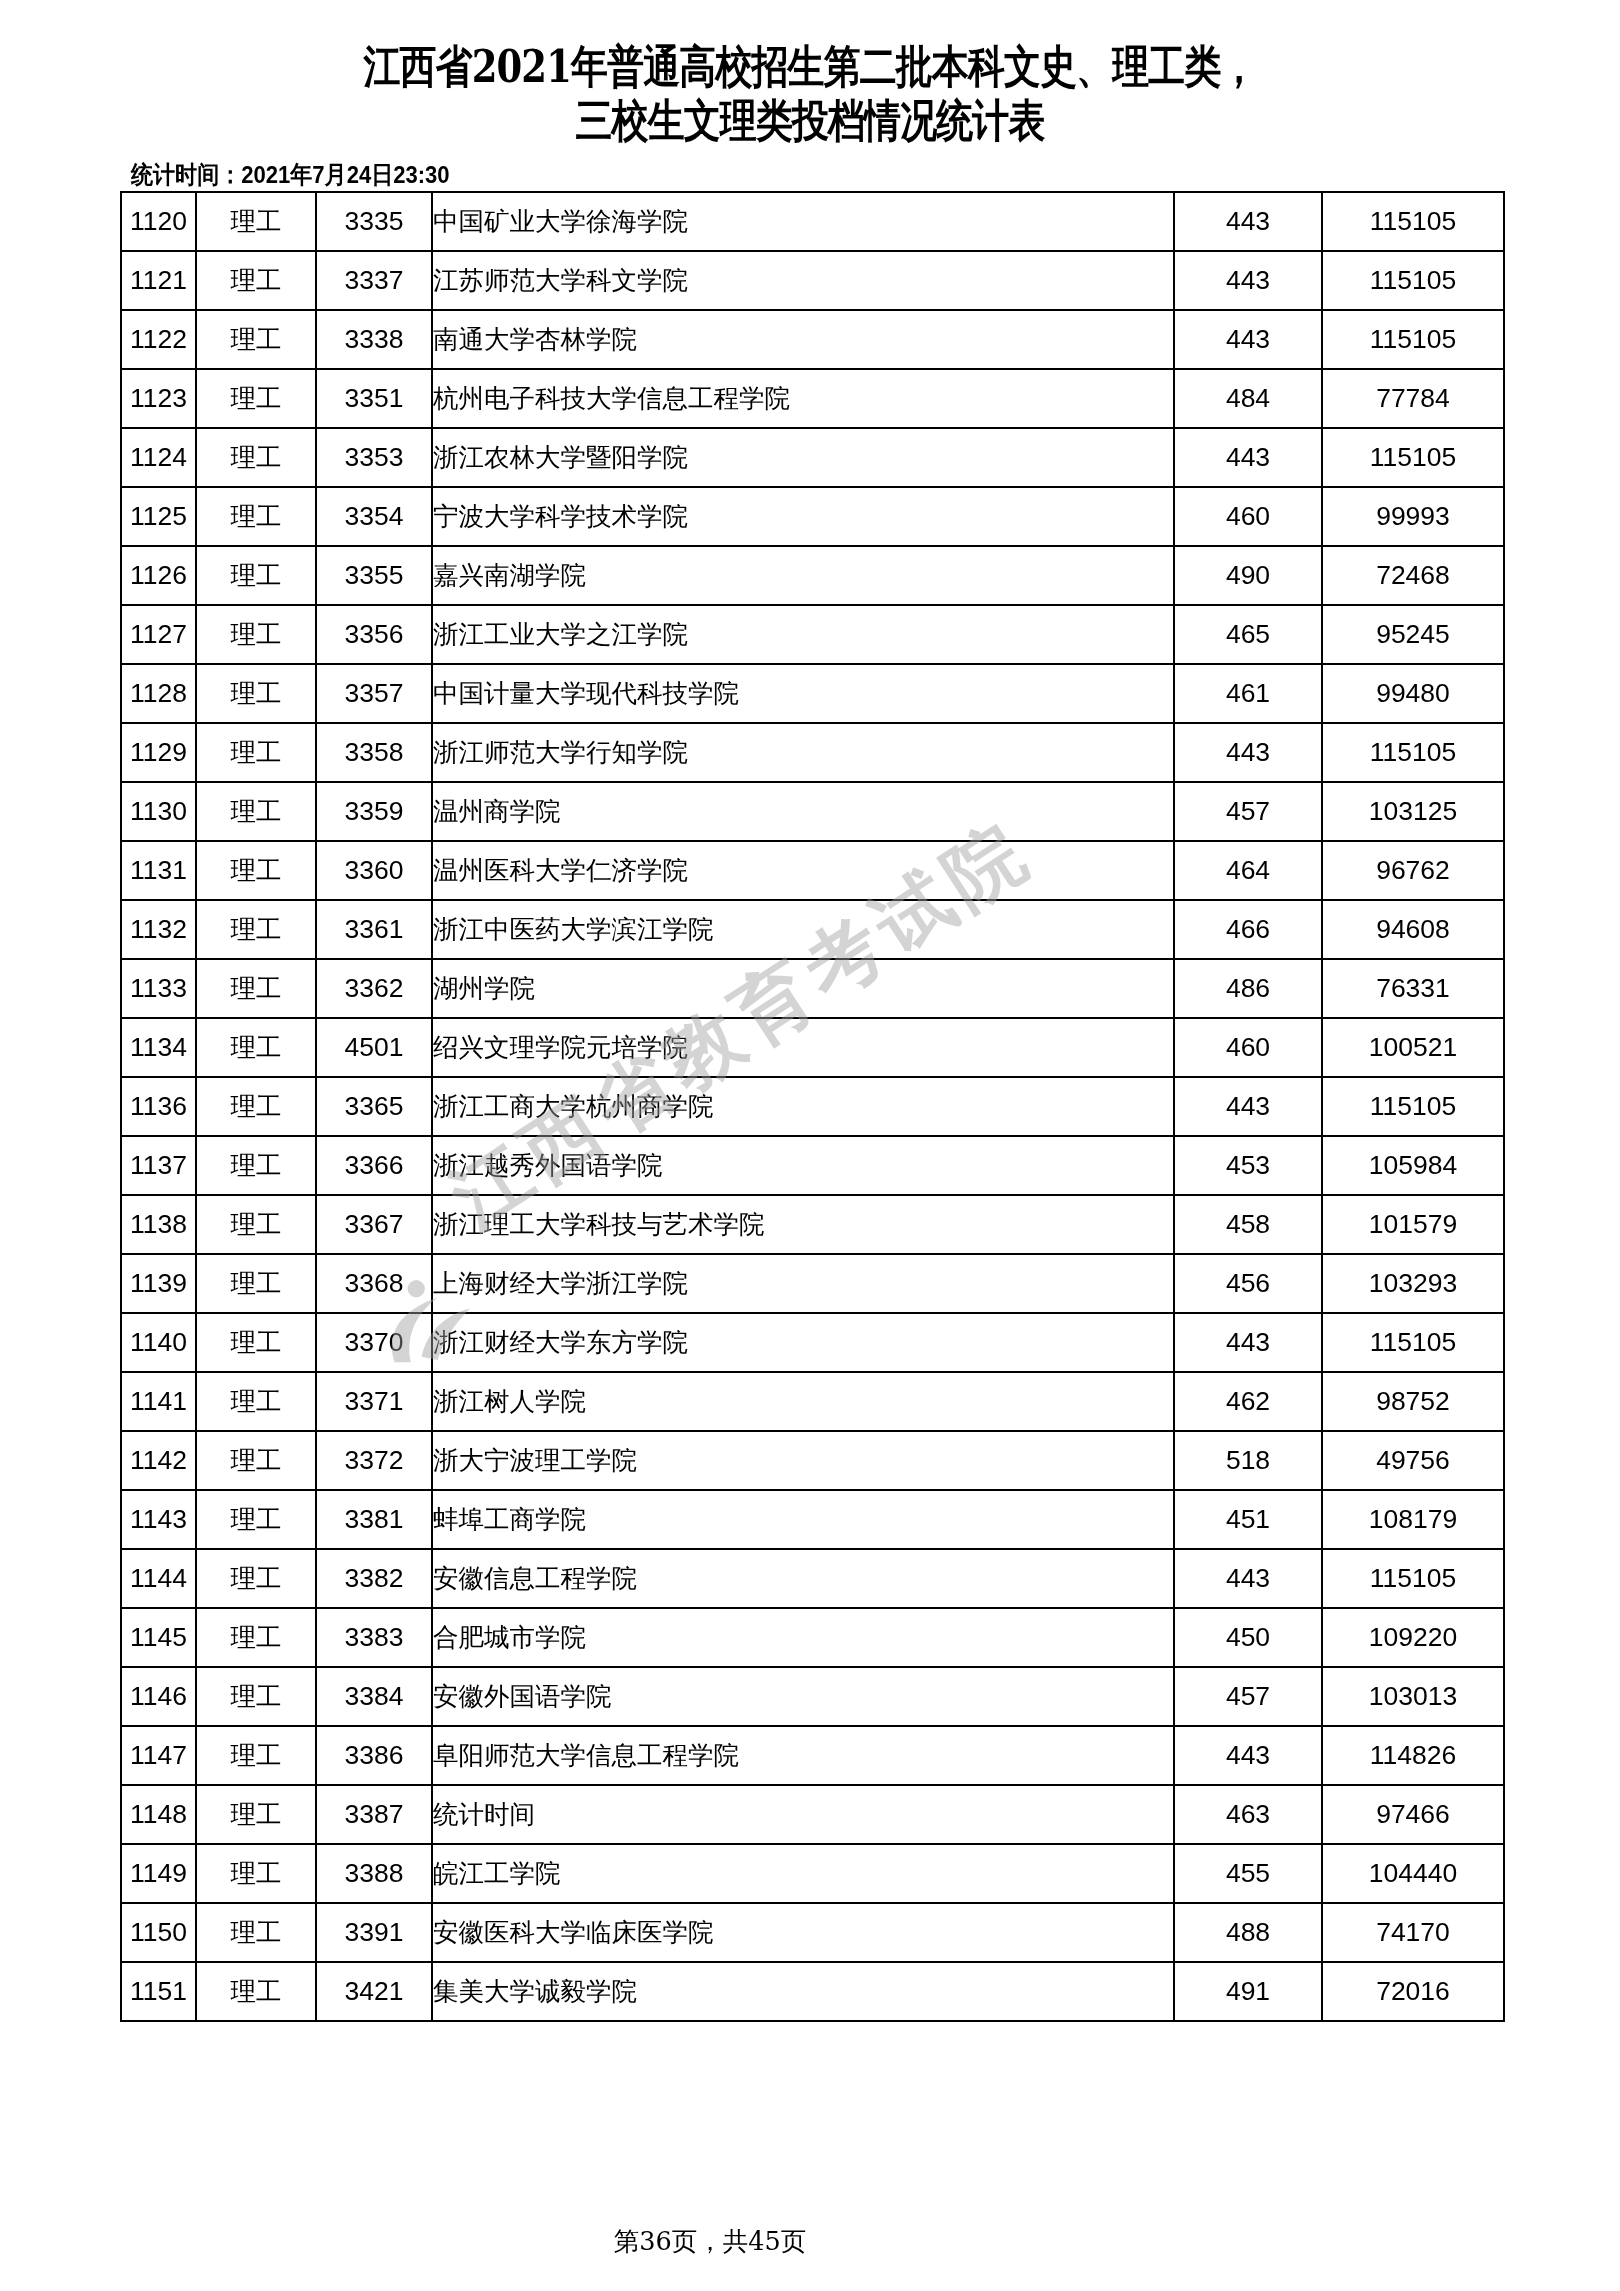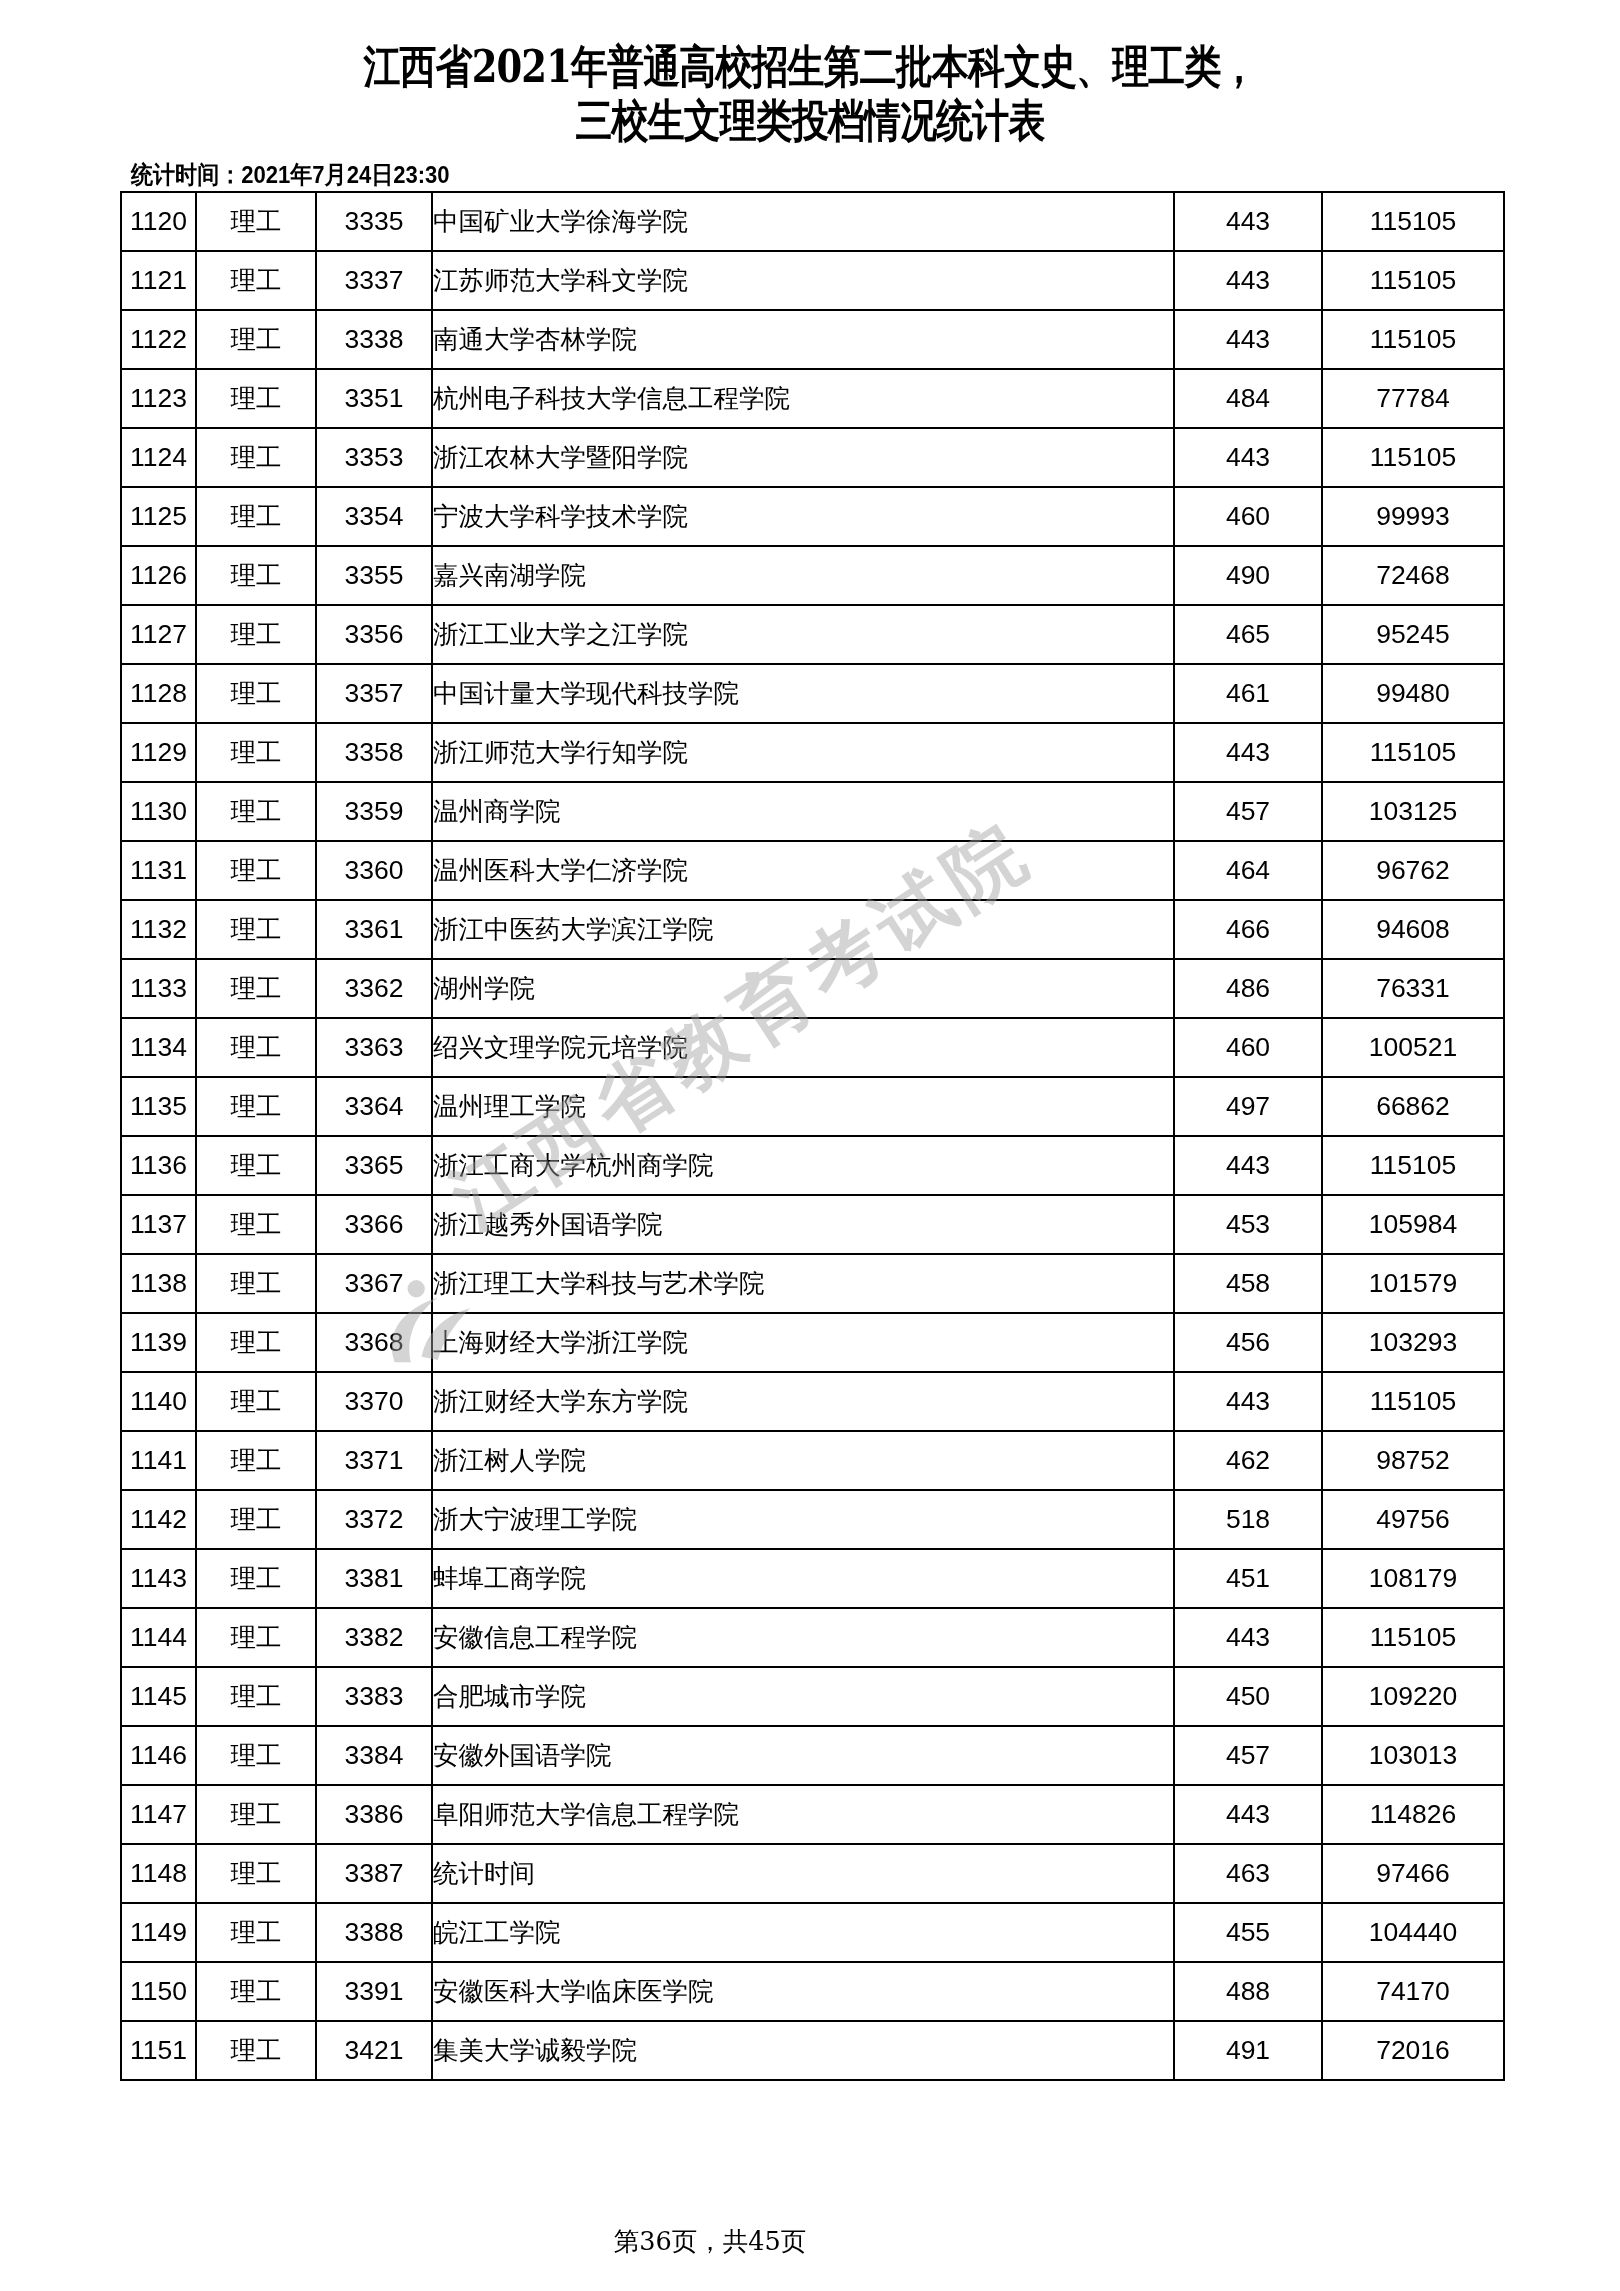--- a/index.html
+++ b/index.html
@@ -144,32 +144,24 @@
           <td class="no">1133</td>
           <td class="type">理工</td>
           <td class="code">3362</td>
           <td class="name">湖州学院</td>
           <td class="score">486</td>
           <td class="rank">76331</td>
         </tr>
         <tr>
           <td class="no">1134</td>
           <td class="type">理工</td>
-          <td class="code">3363</td>
+          <td class="code">4501</td>
           <td class="name">绍兴文理学院元培学院</td>
           <td class="score">460</td>
           <td class="rank">100521</td>
-        </tr>
-        <tr>
-          <td class="no">1135</td>
-          <td class="type">理工</td>
-          <td class="code">3364</td>
-          <td class="name">温州理工学院</td>
-          <td class="score">497</td>
-          <td class="rank">66862</td>
         </tr>
         <tr>
           <td class="no">1136</td>
           <td class="type">理工</td>
           <td class="code">3365</td>
           <td class="name">浙江工商大学杭州商学院</td>
           <td class="score">443</td>
           <td class="rank">115105</td>
         </tr>
         <tr>

